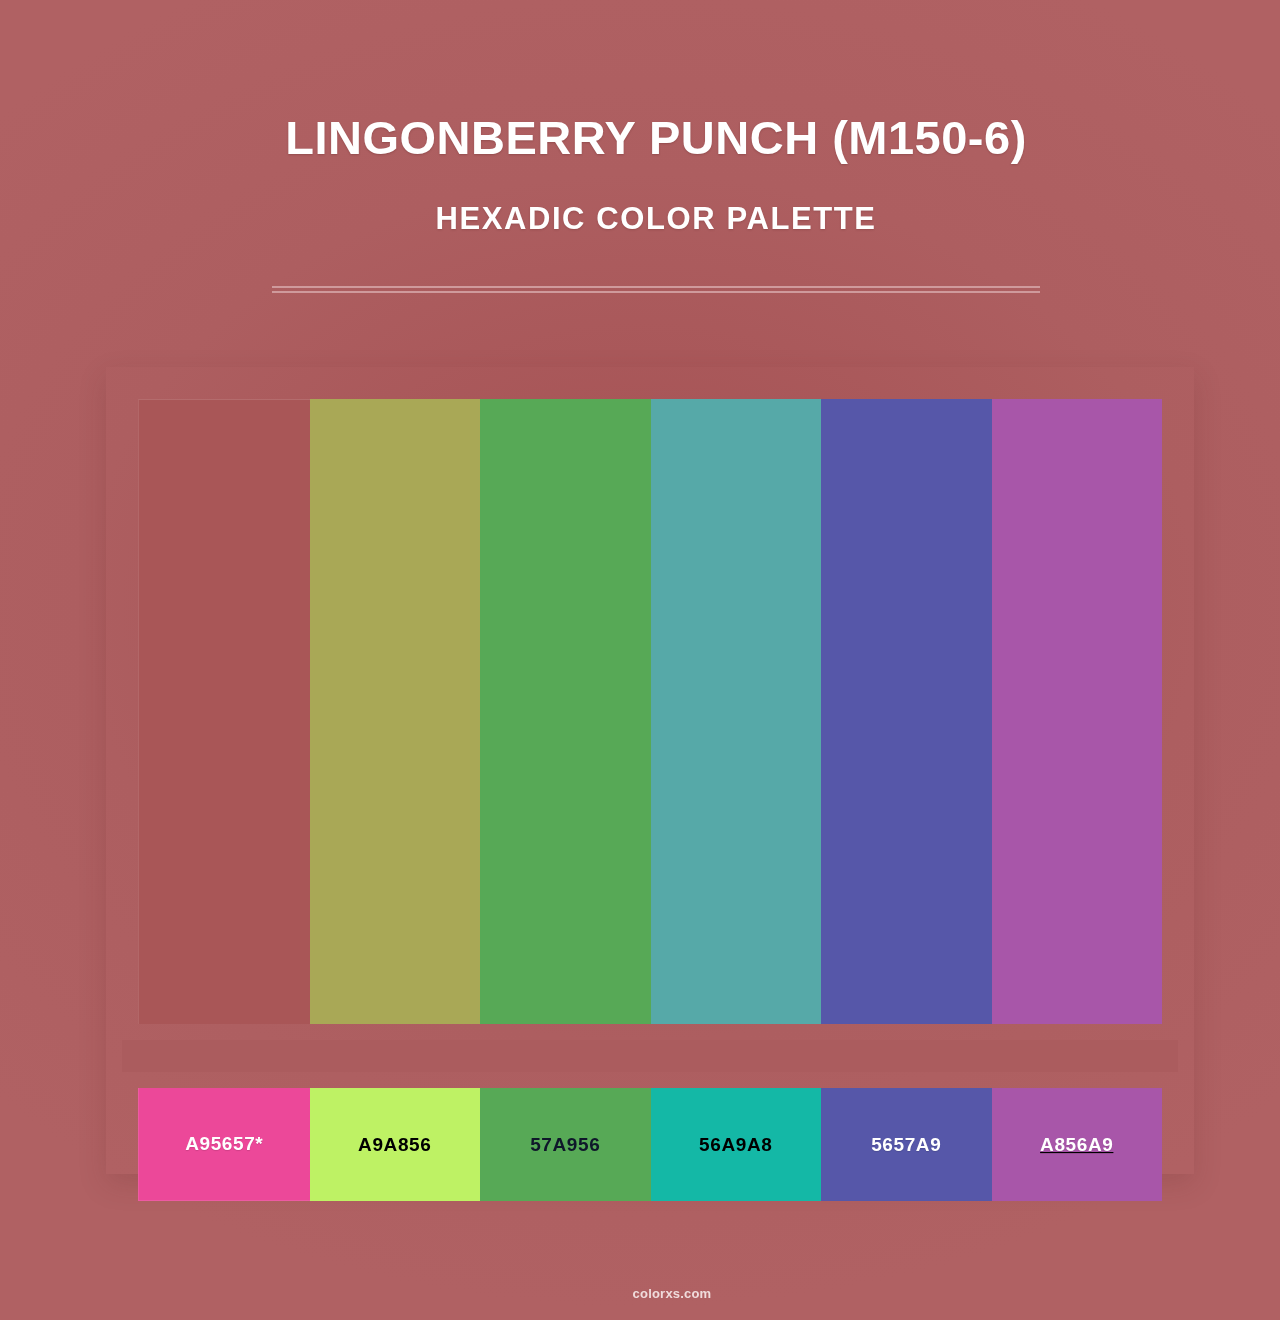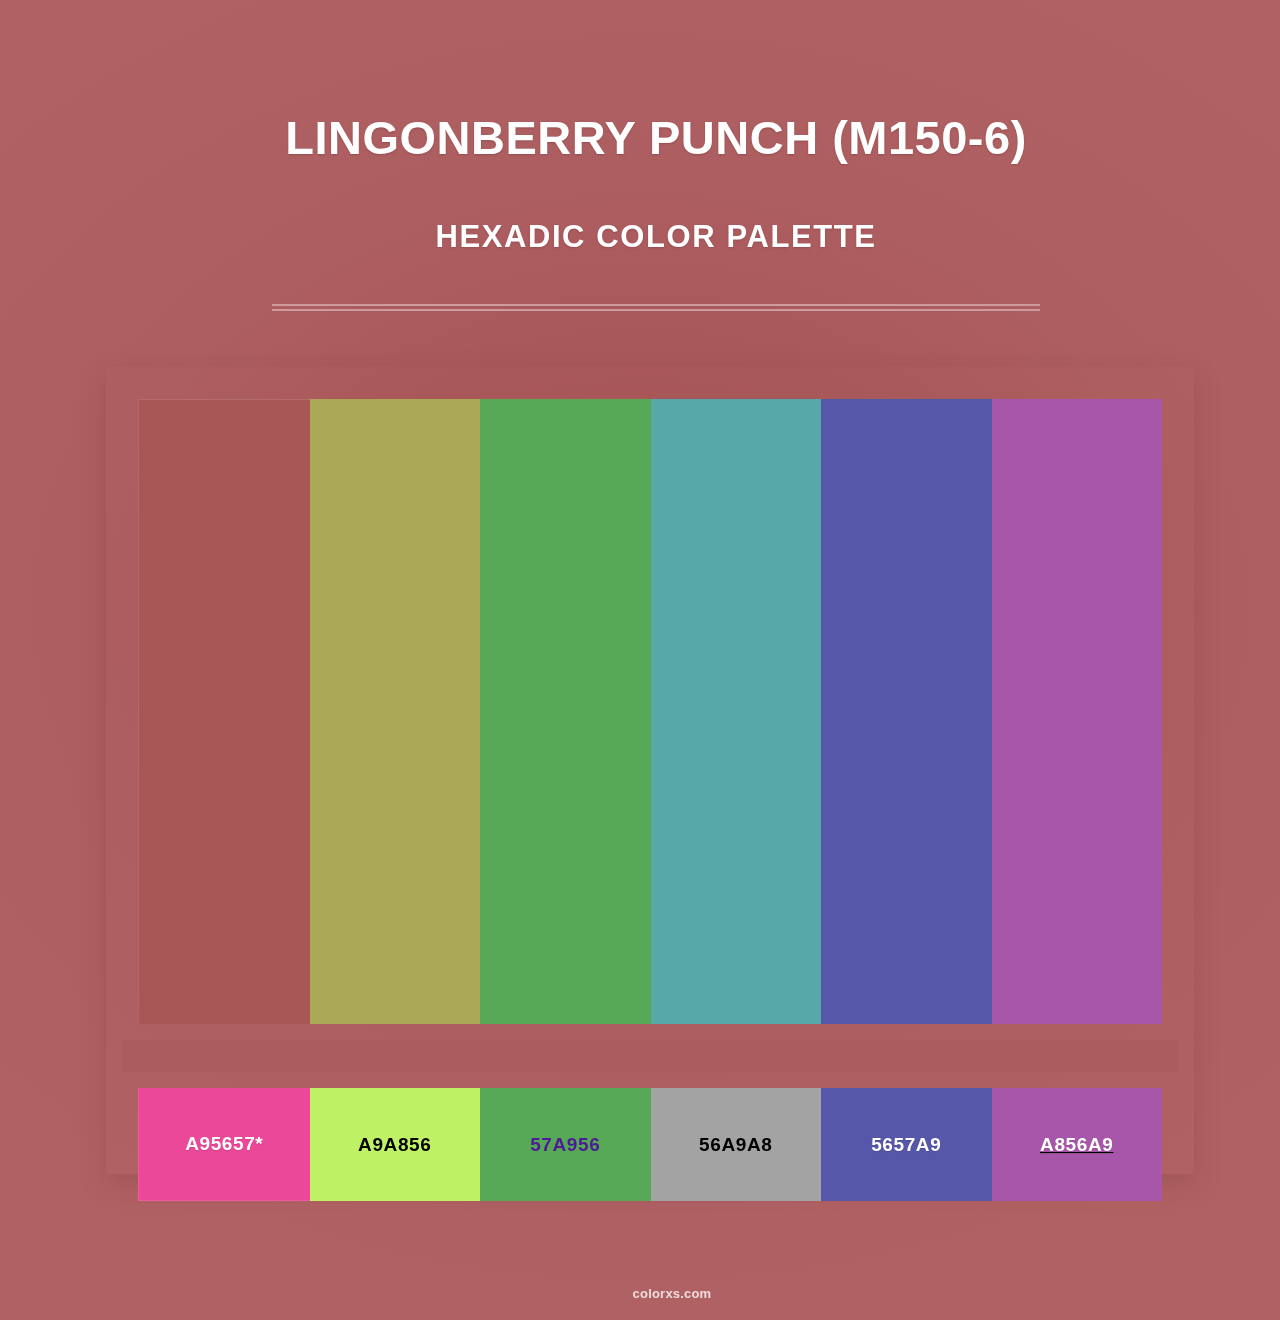--- a/index.html
+++ b/index.html
@@ -29,21 +29,21 @@
     font-size: 47px;
     font-weight: 700;
     letter-spacing: 0.5px;
     color: #ffffff;
     line-height: 1.18;
     text-transform: uppercase;
     text-shadow: 0 1px 2px rgba(90,35,38,0.30);
   }
 
   .page-subtitle {
-    margin-top: 22px;
+    margin-top: 4px;
     font-size: 31px;
     font-weight: 700;
     letter-spacing: 1.6px;
     color: #ffffff;
     text-transform: uppercase;
     text-shadow: 0 1px 2px rgba(90,35,38,0.25);
   }
 
   .divider {
     margin: 33px auto 0 auto;
@@ -157,23 +157,23 @@
     </div>
   <div class="divider-bar" style="background-color: rgb(171, 92, 94);"></div>
   <div class="label-row">
       <div class="label-cell is-bgmatch" style="background-color: #ec4899;">
         <span class="label-text on-dark" style="color: rgb(255, 255, 255);">A95657*</span>
       </div>
       <div class="label-cell" style="background-color: #bef264;">
         <span class="label-text on-light" style="color: rgb(0, 0, 0);">A9A856</span>
       </div>
       <div class="label-cell" style="background-color: rgb(87, 169, 86);">
-        <span class="label-text on-light" style="color: #4c1d95;">57A956</span>
+        <span class="label-text on-light" style="color: #0f172a;">57A956</span>
       </div>
-      <div class="label-cell" style="background-color: #a3a3a3; text-align: center;">
+      <div class="label-cell" style="background-color: #14b8a6; text-align: center;">
         <span class="label-text on-light" style="color: rgb(0, 0, 0);">56A9A8</span>
       </div>
       <div class="label-cell" style="background-color: rgb(86, 87, 169); justify-content: center;">
         <span class="label-text on-dark" style="color: rgb(255, 255, 255);">5657A9</span>
       </div>
       <div class="label-cell" style="background-color: rgb(168, 86, 169); text-decoration: underline;">
         <span class="label-text on-dark" style="color: rgb(255, 255, 255);">A856A9</span>
       </div>
     </div>
 </div>

